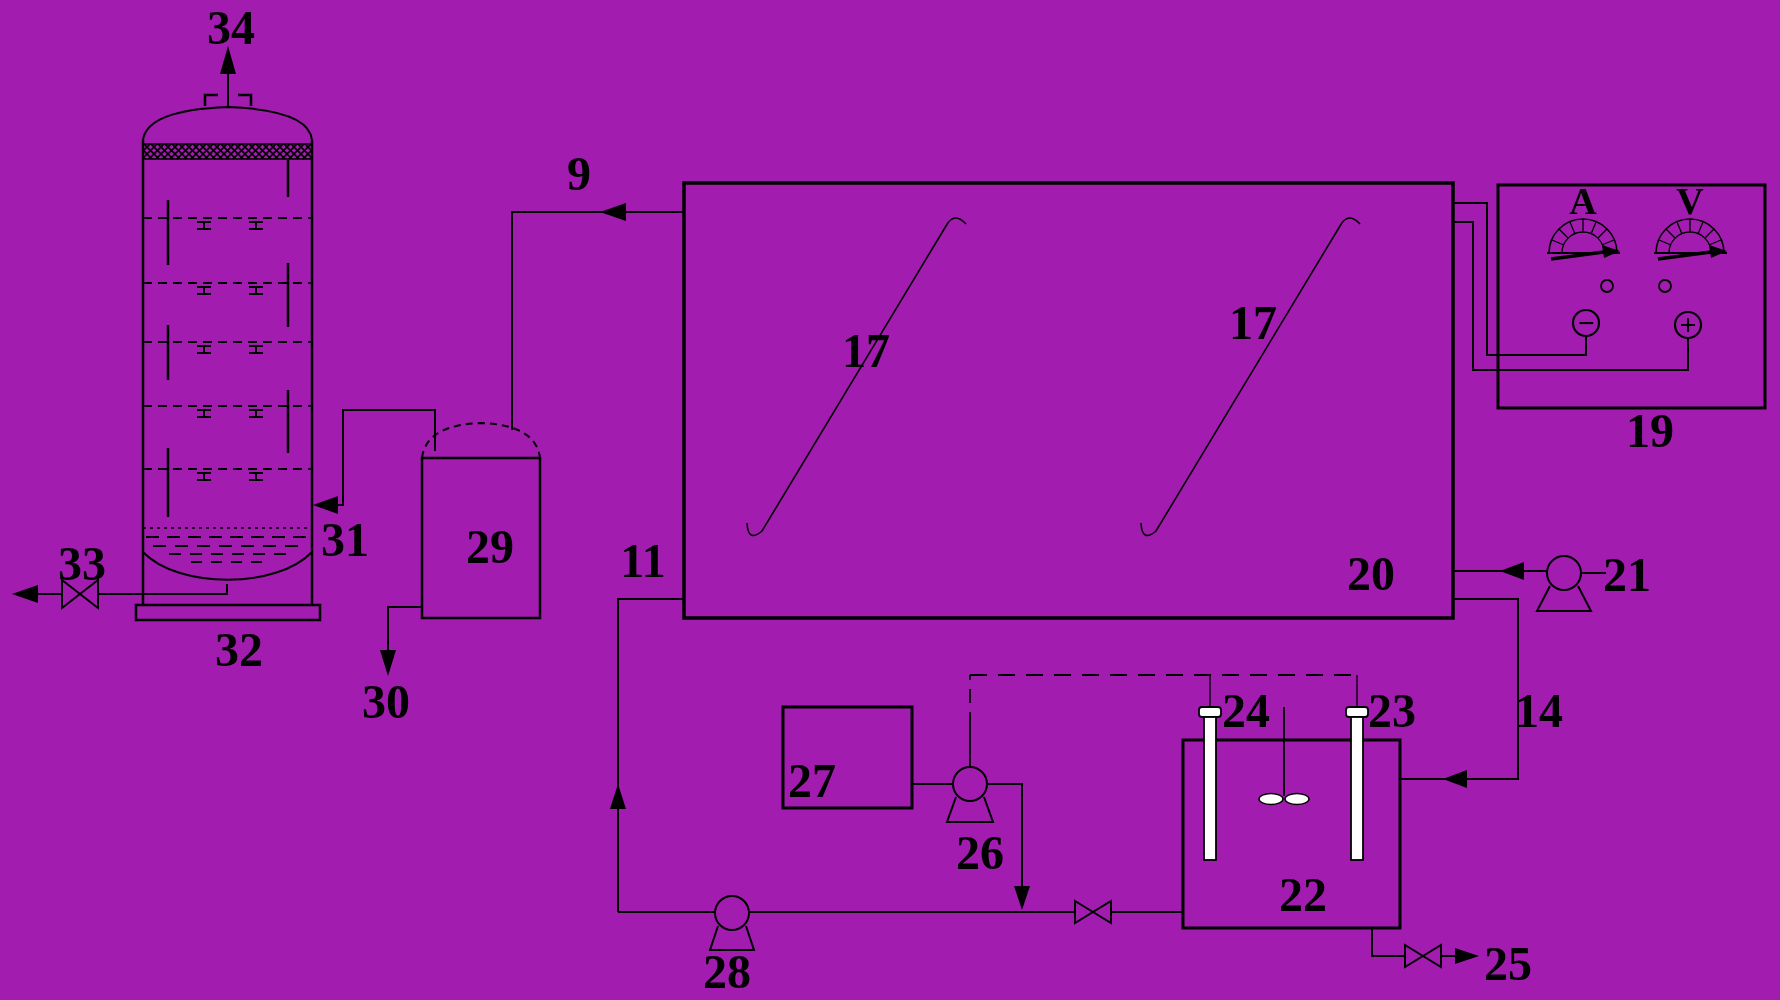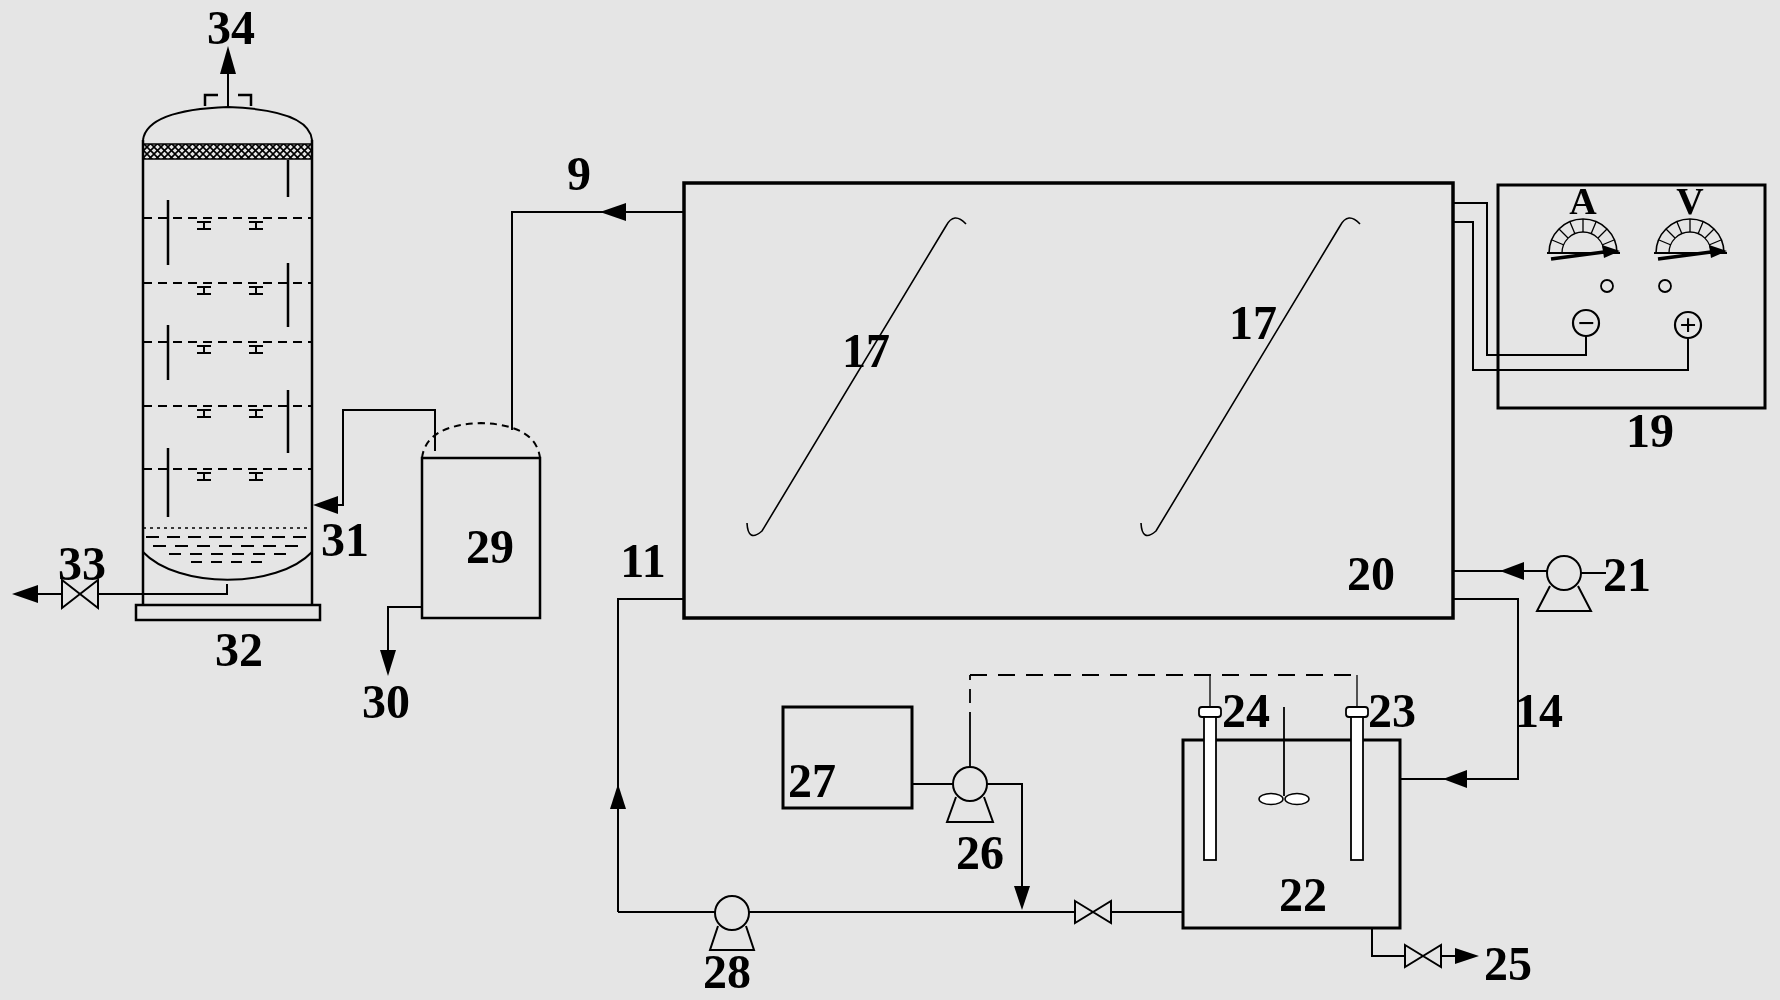--- a/index.html
+++ b/index.html
@@ -1,16 +1,16 @@
 <!DOCTYPE html>
 <html><head>
 <meta charset="utf-8">
 <style>
   html,body{margin:0;padding:0;background:#ffffff;}
-  .stage{position:relative;width:1780px;height:1000px;background:#e5e5e5;overflow:hidden;}
+  .stage{position:relative;width:1780px;height:1000px;background:#a21caf;overflow:hidden;}
   svg{display:block;}
   text.num{font-family:"Liberation Serif","DejaVu Serif",serif;font-weight:700;font-size:48px;fill:#000;}
   text.meter{font-family:"Liberation Serif","DejaVu Serif",serif;font-weight:700;font-size:38px;fill:#000;}
   text.term{font-family:"Liberation Serif","DejaVu Serif",serif;font-weight:700;font-size:30px;fill:#000;}
 </style>
 </head>
 <body>
 
 <div class="stage">
 <svg width="1780" height="1000" viewBox="0 0 1780 1000">

